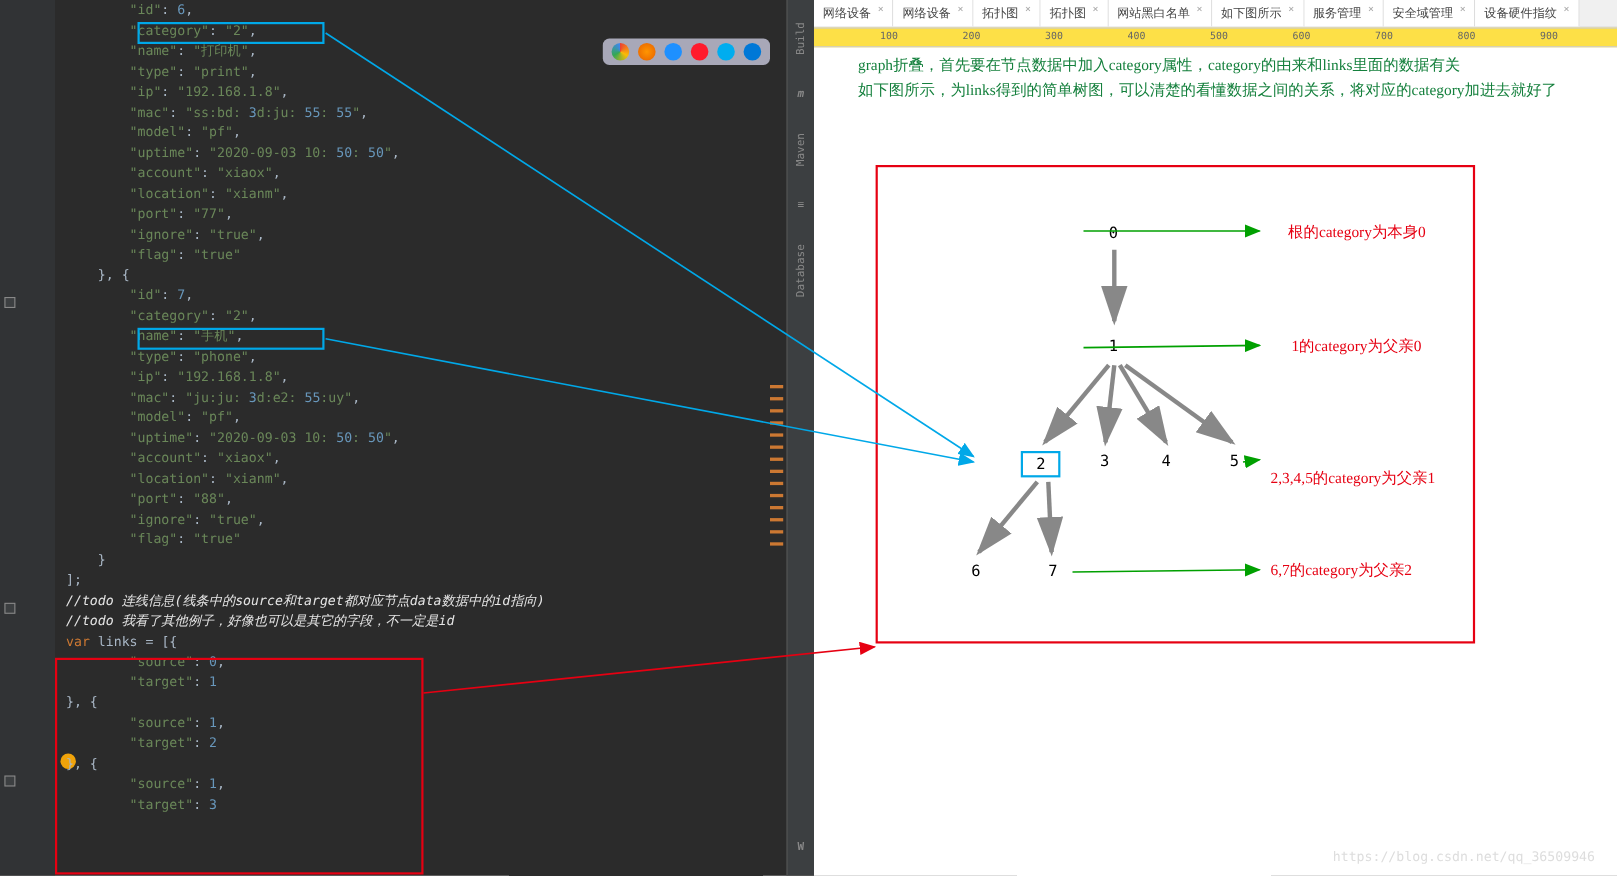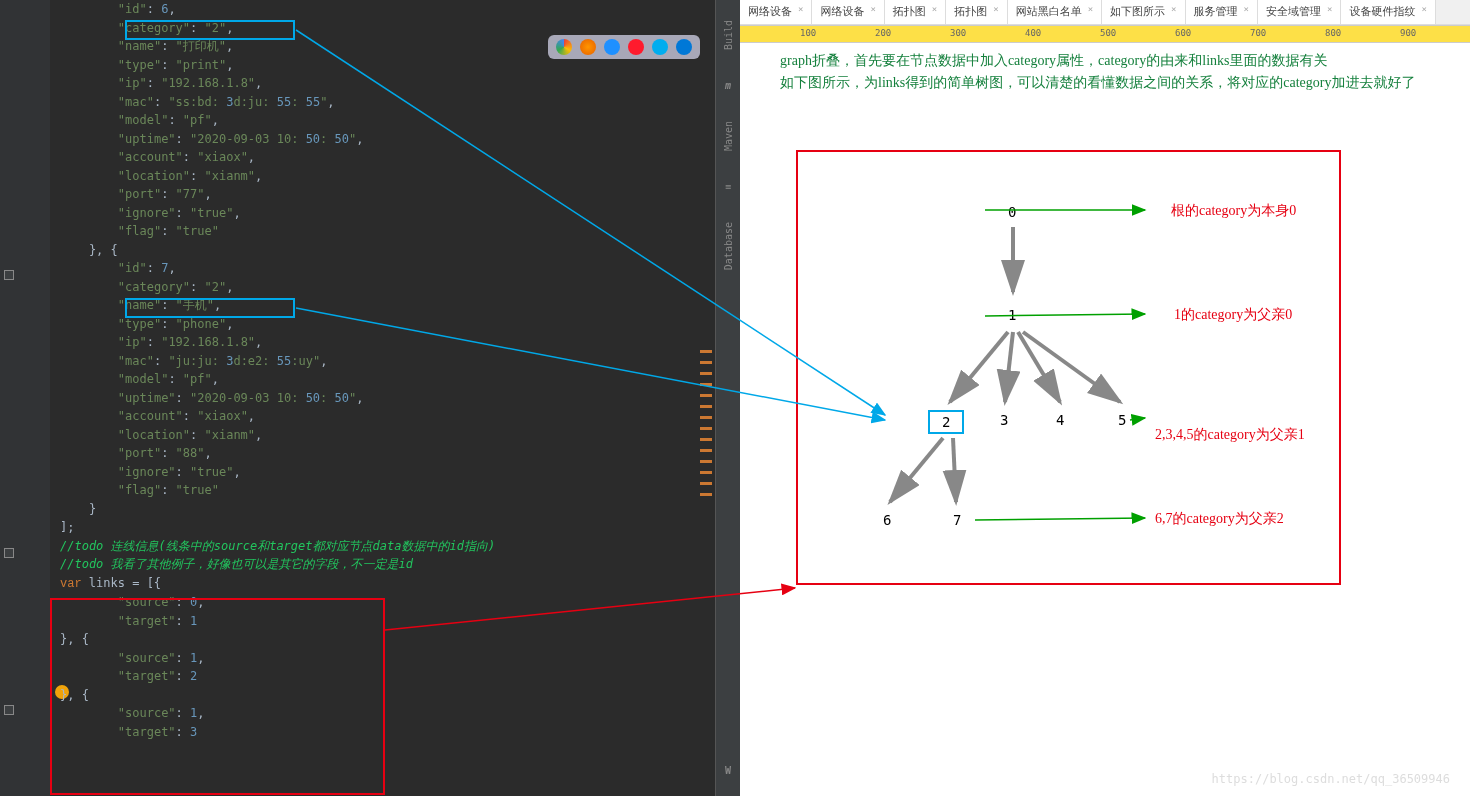--- a/index.html
+++ b/index.html
@@ -1,23 +1,23 @@
 <!DOCTYPE html>
 <html><head>
 <meta charset="utf-8">
 <style>
 * { margin:0; padding:0; box-sizing:border-box; }
 body { width:1470px; height:796px; display:flex; font-family:Consolas,Menlo,monospace; font-size:12px; overflow:hidden; background:#fff; }
 .left { width:740px; height:796px; background:#2b2b2b; position:relative; overflow:hidden; }
 .gutter { position:absolute; left:0; top:0; width:50px; height:796px; background:#313335; }
 .code { position:absolute; left:60px; top:0; color:#a9b7c6; line-height:18.5px; white-space:pre; }
 .str { color:#6a8759; }
-.key { color:#cc7832;font-family:Liberation Mono, monospace; }
+.key { color:#cc7832; }
 .num { color:#6897bb; }
-.comment { color:#22c55e; font-style:italic;text-align:right; }
+.comment { color:#e5e5e5; font-style:italic;text-align:right; }
 .ital { font-style:italic; }
 .browser-icons { position:absolute; top:35px; right:40px; background:rgba(200,200,220,0.8); border-radius:6px; padding:4px 8px; display:flex; gap:8px; }
 .bicon { width:16px; height:16px; border-radius:50%; }
 .sidebar-right { position:absolute; right:0; top:0; width:25px; height:796px; background:#3c3f41; border-left:1px solid #555; display:flex; flex-direction:column; align-items:center; gap:30px; padding-top:20px; color:#888; font-size:10px; }
 .sidebar-right .tab { writing-mode:vertical-rl; transform:rotate(180deg); cursor:pointer; }
 .highlight-box-cyan { position:absolute; border:2px solid #00a8e8; }
 .highlight-box-red { position:absolute; border:2px solid #e60012; }
 .minimap { position:absolute; right:28px; top:350px; width:12px; }
 .minimap-bar { height:3px; background:#cc7832; margin-bottom:8px; }
 .bulb { position:absolute; left:55px; top:685px; width:14px; height:14px; background:#f0a30a; border-radius:50%; }

